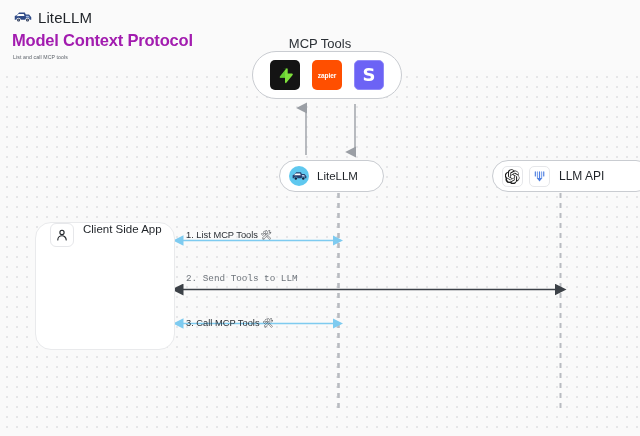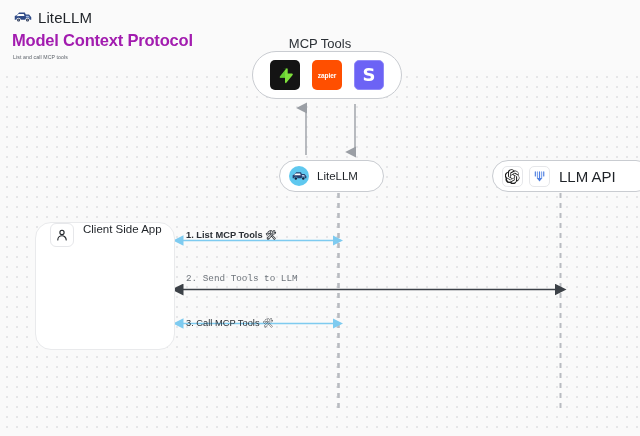--- a/index.html
+++ b/index.html
@@ -164,21 +164,21 @@
 
   #node-llmapi {
     left: 492px;
     top: 160px;
     width: 160px;
     height: 32px;
     padding-left: 9px;
     gap: 6px;
   }
   #node-llmapi .node-label {
-    font-size: 15px;
+    font-size: 12px;
     color: #1f2328;
     margin-left: 3px;
   }
   .api-badge {
     width: 21px;
     height: 21px;
     border-radius: 5px;
     background: #ffffff;
     border: 1px solid #e6e7ea;
     display: flex;
@@ -219,21 +219,21 @@
   }
 
   
   .arrow-label {
     position: absolute;
     font-size: 9.3px;
     color: #2b3036;
     white-space: nowrap;
   }
   .arrow-label.muted { color: #6e747b; }
-  #label-1 { left: 186px; top: 230px; font-weight: bold; }
+  #label-1 { left: 186px; top: 230px; }
   #label-2 { left: 186px; top: 273px; font-family: Liberation Mono, monospace; }
   #label-3 { left: 186px; top: 318px; }
   .tool-emoji {
     font-family: "DejaVu Sans", sans-serif;
     font-size: 9px;
   }
 </style>
 </head>
 <body>
 

